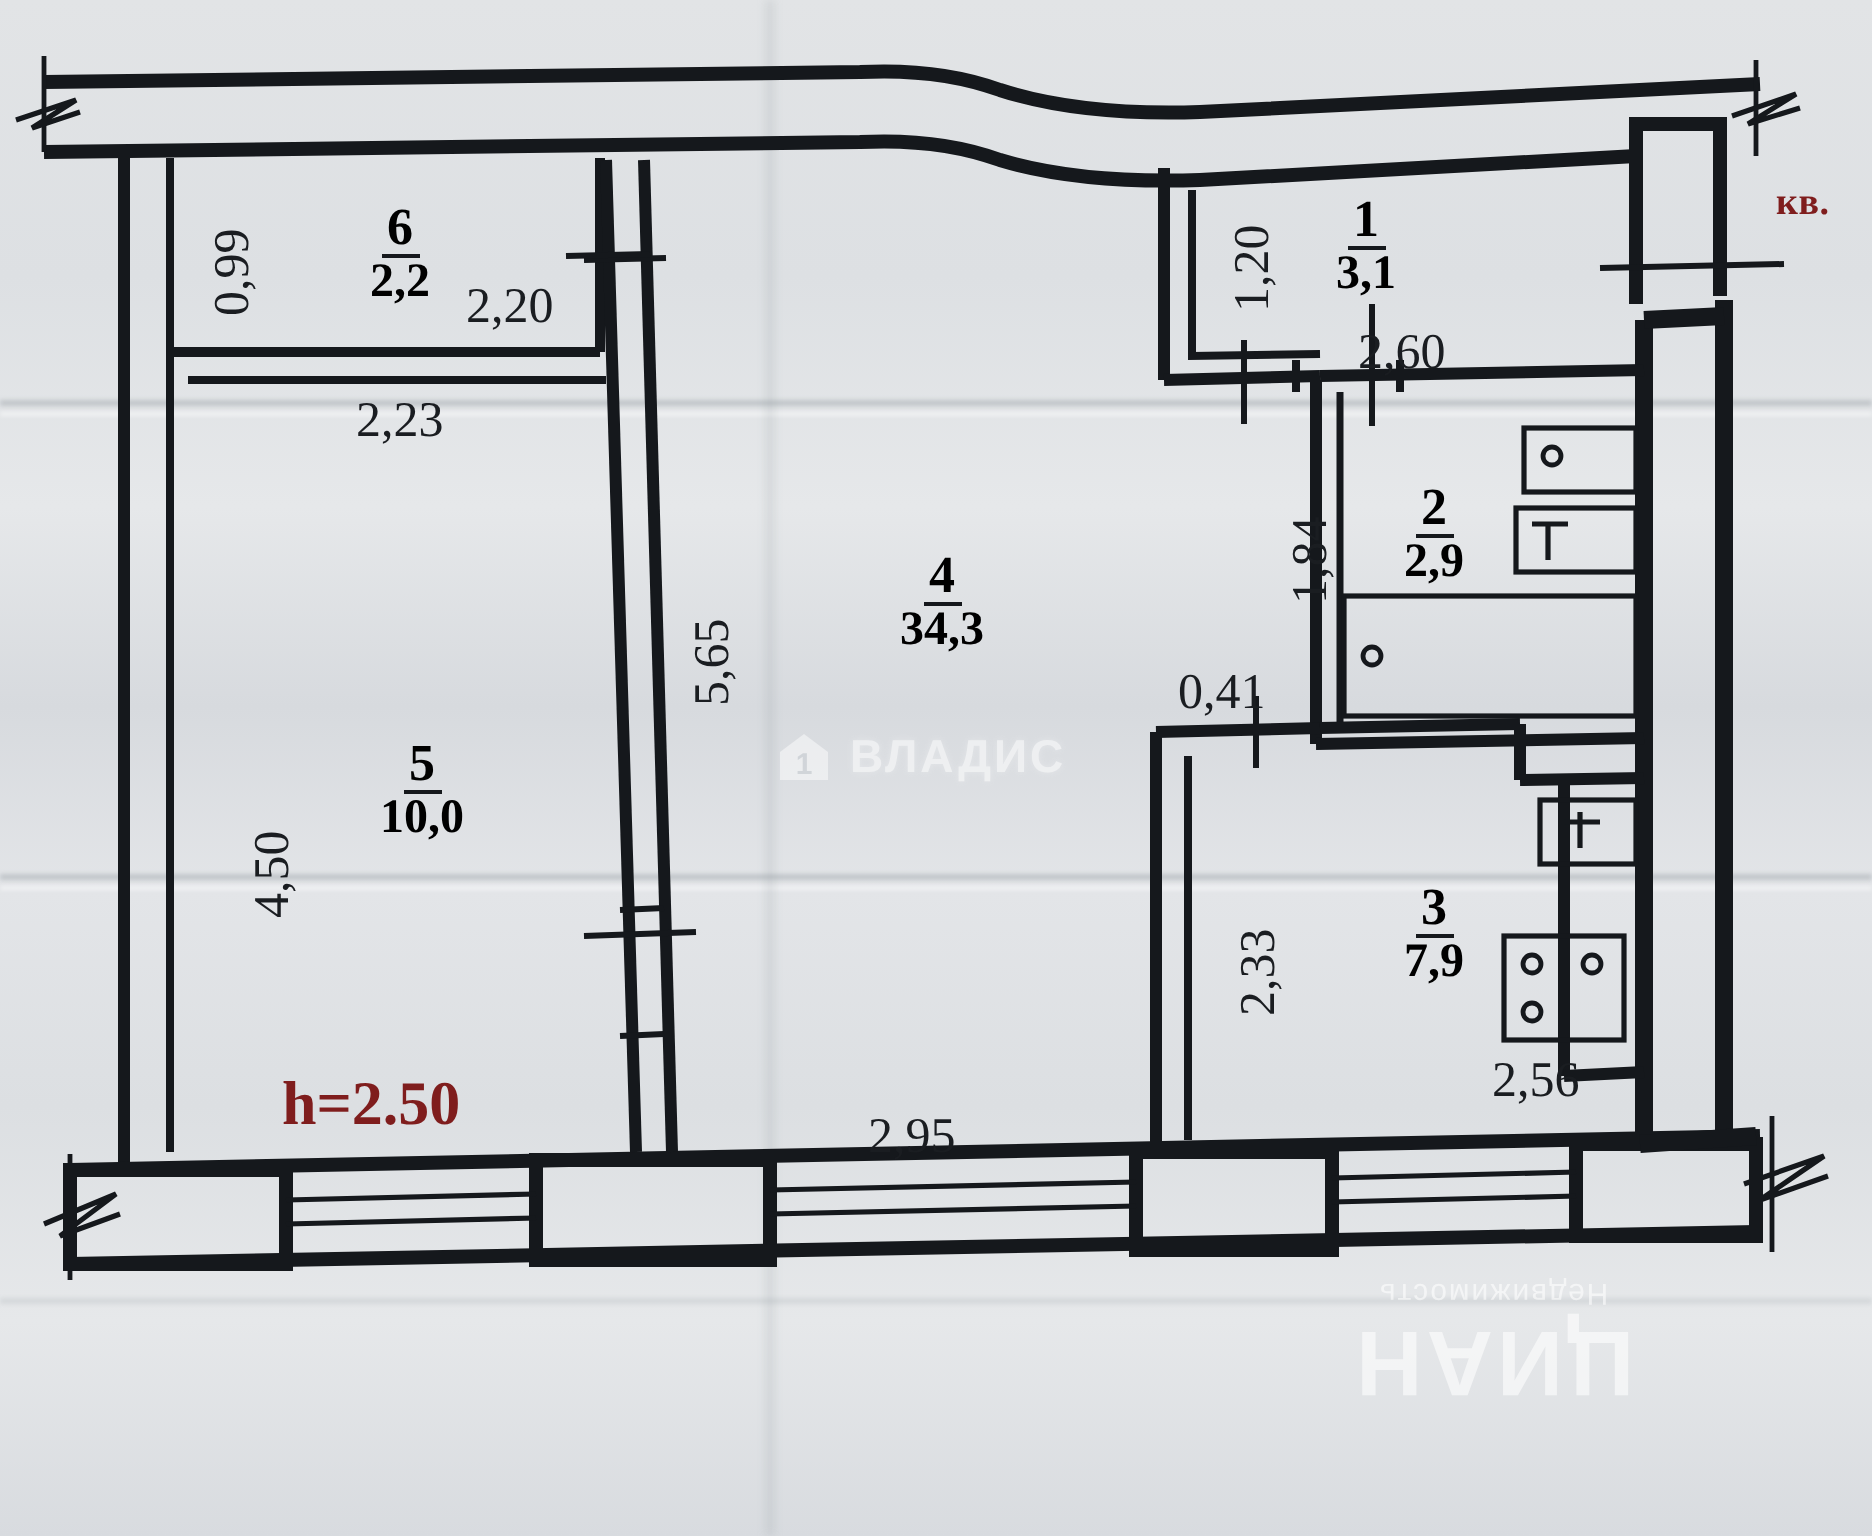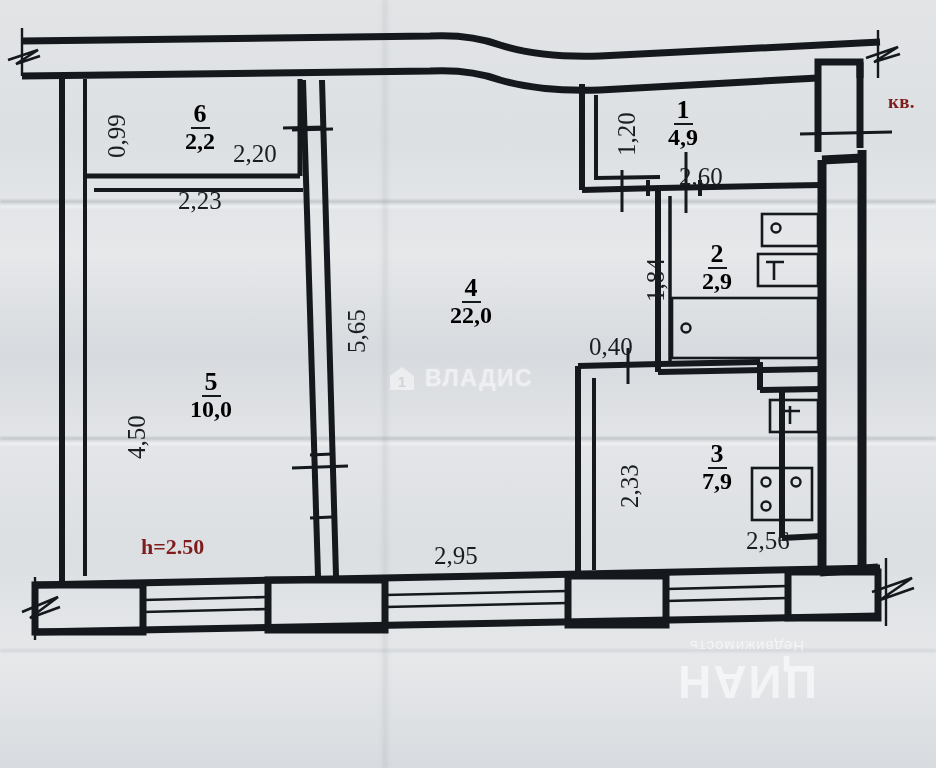--- a/index.html
+++ b/index.html
@@ -26,21 +26,21 @@
     color:#7f1d1d;
     white-space:nowrap;
     line-height:1;
     font-family:"Liberation Serif", serif;
   }
   .room-box{position:absolute;text-align:center;}
   .room-box .n{font-weight:bold;font-size:26px;line-height:1.05;border-bottom:2px solid #15181c;display:inline-block;padding:0 3px;}
   .room-box .a{font-weight:bold;font-size:24px;line-height:1.08;}
   .dim{font-size:25px;font-weight:400;color:#1a1d21;}
   .dim.vert{transform:rotate(-90deg);transform-origin:left top;}
-  .height-lbl{font-weight:bold;font-size:22px;}
+  .height-lbl{font-weight:bold;font-size:31px;}
   .kv{font-weight:bold;font-size:19px;letter-spacing:.3px;}
 
   
   .wm-vladis{
     position:absolute;display:flex;align-items:center;gap:9px;
     opacity:.55;pointer-events:none;
   }
   .wm-vladis .txt{
     color:#ffffff;font-family:"Liberation Sans",sans-serif;font-size:23px;
     font-weight:600;letter-spacing:1.5px;text-shadow:0 0 3px rgba(255,255,255,.5);
@@ -176,57 +176,57 @@
     <span class="a">2,2</span>
   </div>
 
   <div class="room-box" style="left:163px;top:368px;width:96px;">
     <span class="n">5</span><br>
     <span class="a">10,0</span>
   </div>
 
   <div class="room-box" style="left:416px;top:274px;width:110px;">
     <span class="n">4</span><br>
-    <span class="a">22,0</span>
+    <span class="a">34,3</span>
   </div>
 
   <div class="room-box" style="left:645px;top:96px;width:76px;">
     <span class="n">1</span><br>
-    <span class="a">4,9</span>
+    <span class="a">3,1</span>
   </div>
 
   <div class="room-box" style="left:678px;top:240px;width:78px;">
     <span class="n">2</span><br>
     <span class="a">2,9</span>
   </div>
 
   <div class="room-box" style="left:678px;top:440px;width:78px;">
     <span class="n">3</span><br>
     <span class="a">7,9</span>
   </div>
 
   <div class="lbl dim vert" style="left:104px;top:158px;">0,99</div>
 
   <div class="lbl dim" style="left:233px;top:141px;">2,20</div>
 
-  <div class="lbl dim" style="left:178px;top:188px;">2,23</div>
+  <div class="lbl dim" style="left:178px;top:198px;">2,23</div>
 
   <div class="lbl dim vert" style="left:344px;top:353px;">5,65</div>
 
   <div class="lbl dim vert" style="left:124px;top:459px;">4,50</div>
 
-  <div class="lbl dim" style="left:434px;top:543px;">2,95</div>
+  <div class="lbl dim" style="left:434px;top:556px;">2,95</div>
 
   <div class="lbl dim vert" style="left:614px;top:156px;">1,20</div>
 
   <div class="lbl dim" style="left:679px;top:164px;">2,60</div>
 
   <div class="lbl dim vert" style="left:643px;top:302px;">1,84</div>
 
-  <div class="lbl dim" style="left:589px;top:334px;">0,40</div>
+  <div class="lbl dim" style="left:589px;top:334px;">0,41</div>
 
   <div class="lbl dim vert" style="left:617px;top:508px;">2,33</div>
 
   <div class="lbl dim" style="left:722px;top:528px;margin-left:24px;">2,56</div>
 
   <div class="lbl height-lbl" style="left:141px;top:536px;">h=2.50</div>
 
   <div class="lbl kv" style="left:888px;top:92px;">кв.</div>
 
   <div class="wm-vladis" style="left:388px;top:364px;">

